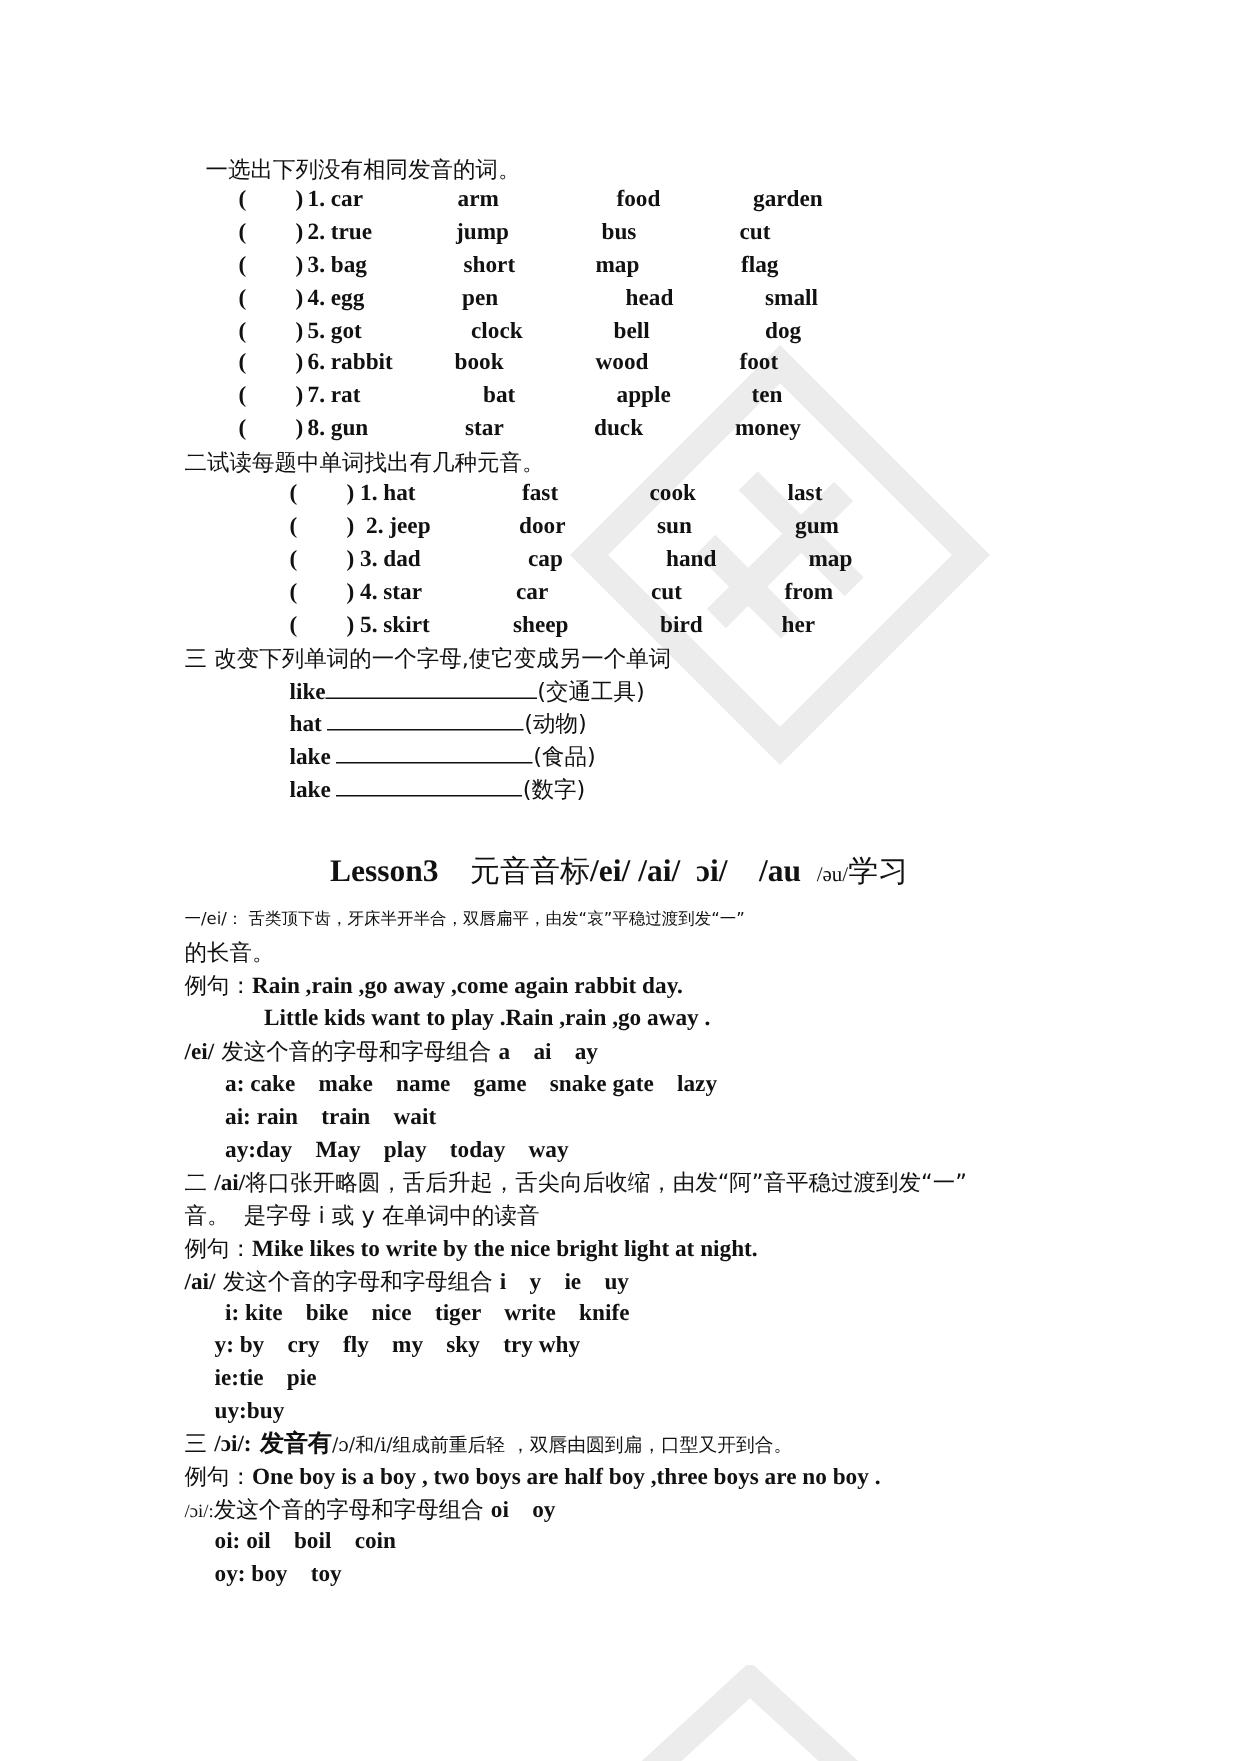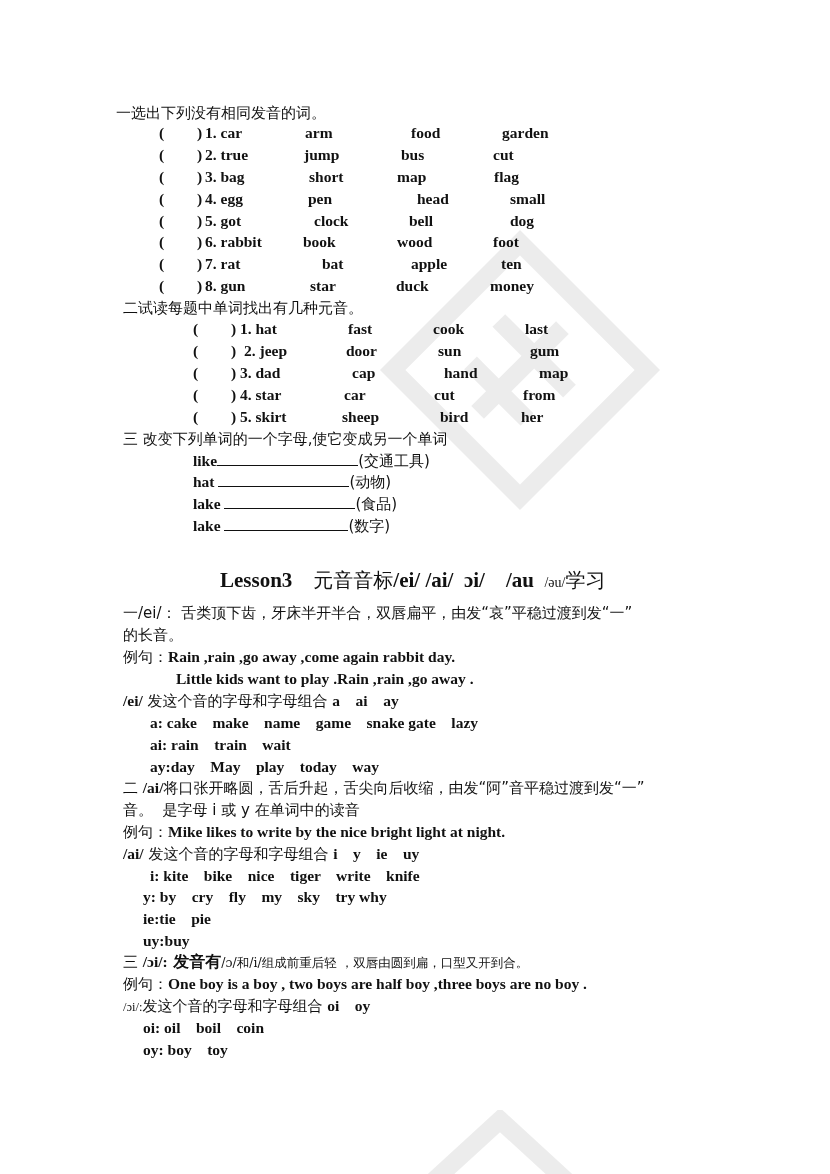--- a/index.html
+++ b/index.html
@@ -27,21 +27,21 @@
 <svg class="watermark" style="left:360px; top:200px;" width="320" height="340" viewBox="0 0 320 340">
   <g transform="rotate(45 160 170)" fill="none" stroke="#000" stroke-width="18">
     <rect x="70" y="80" width="180" height="180"></rect>
     <path d="M110 150 H210 M160 110 V230 M120 200 H200"></path>
   </g>
 </svg>
 <svg class="watermark" style="left:370px; top:1110px;" width="260" height="120" viewBox="0 0 260 120">
   <polygon points="130,10 250,120 10,120" fill="none" stroke="#000" stroke-width="18"></polygon>
 </svg>
 
-<div class="line cn" style="left:116px; top:103px;">一选出下列没有相同发音的词。</div>
+<div class="line cn" style="left:137px; top:103px;">一选出下列没有相同发音的词。</div>
 
 <div>
   <div>
     <span class="paren" style="left:159px; top:124px;">(</span>
     <span class="paren" style="left:197px; top:124px;">)</span>
     <span class="w" style="left:205px; top:124px;">1. car</span>
     <span class="w" style="left:305px; top:124px;">arm</span>
     <span class="w" style="left:411px; top:124px;">food</span>
     <span class="w" style="left:502px; top:124px;">garden</span>
   </div>
@@ -163,21 +163,21 @@
   <div class="line" style="left:193px; top:516px;">
     <span class="b">lake</span>&nbsp;<span class="blank" style="width:124px;"></span><span class="cn">(数字)</span>
   </div>
 </div>
 
 <div class="title" style="left:220px; top:567px;">
   <span>Lesson3</span>&nbsp;&nbsp;&nbsp;
   <span class="cnt">元音音标</span><span style="white-space:pre;">/ei/ /ai/  ɔi/    /au  </span><span class="small" style="font-size:14px;">/əu/</span><span class="cnt">学习</span>
 </div>
 
-<div class="line cn" style="left:123px; top:603px; font-size:15px;">一/ei/：   舌类顶下齿，牙床半开半合，双唇扁平，由发“哀”平稳过渡到发“一”</div>
+<div class="line cn" style="left:123px; top:603px; font-size:11px;">一/ei/：   舌类顶下齿，牙床半开半合，双唇扁平，由发“哀”平稳过渡到发“一”</div>
 <div class="line cn" style="left:123px; top:625px;">的长音。</div>
 <div class="line" style="left:123px; top:647px;">
   <span class="cn">例句：</span><span class="b">Rain ,rain ,go away ,come again rabbit day.</span>
 </div>
 <div class="line b" style="left:176px; top:669px;">Little kids want to play .Rain ,rain ,go away .</div>
 <div class="line" style="left:123px; top:691px;">
   <span class="b">/ei/</span><span class="cn" style="white-space:pre;"> 发这个音的字母和字母组合 </span><span class="b" style="white-space:pre;">a    ai    ay</span>
 </div>
 <div class="line b" style="left:150px; top:713px; white-space:pre;">a: cake    make    name    game    snake gate    lazy</div>
 <div class="line b" style="left:150px; top:735px; white-space:pre;">ai: rain    train    wait</div>

